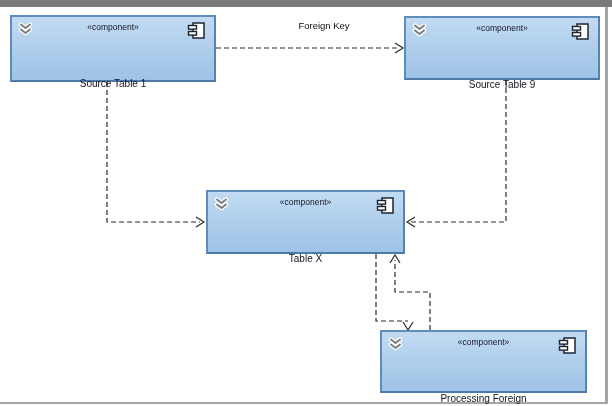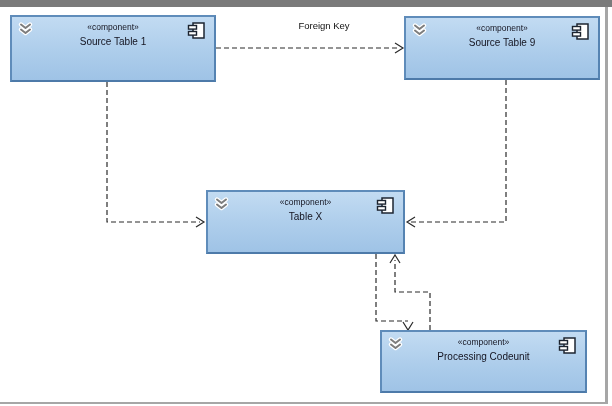--- a/index.html
+++ b/index.html
@@ -28,21 +28,21 @@
     background:linear-gradient(180deg,#c2dbf2 0%,#adcdeb 55%,#9fc3e6 100%);
     border:2px solid #5f8cba;
     border-bottom-color:#4d7aa9;
     border-right-color:#5583b2;
     box-sizing:border-box;
   }
   .node .labels{
     text-align:center;padding-top:4px;color:#141420;
   }
   .node .stereotype{display:block;font-size:8.5px;line-height:13px;}
-  .node .name{display:block;font-size:10px;line-height:15px;}
+  .node .name{display:block;font-size:10px;line-height:15px;margin-top:42px;}
   .chevron{position:absolute;left:6px;top:5px;width:15px;height:14px;}
   .comp-icon{position:absolute;right:8px;top:4px;width:19px;height:19px;}
   .node-st1{left:10px;top:15px;width:206px;height:67px;}
   .node-st2{left:404px;top:16px;width:196px;height:64px;}
   .node-qx {left:206px;top:190px;width:199px;height:64px;}
   .node-pc {left:380px;top:330px;width:207px;height:63px;}
   .fk-label{
     position:absolute;left:274px;top:20px;width:100px;
     text-align:center;font-size:9.5px;color:#111111;
   }
@@ -168,15 +168,15 @@
   </span>
   <span class="comp-icon">
     <svg width="19" height="19" viewBox="0 0 19 19">
       <rect x="6" y="2" width="11" height="15" fill="#ffffff" stroke="#1c2430" stroke-width="1.5"></rect>
       <rect x="1.5" y="4.5" width="8" height="3.6" fill="#ffffff" stroke="#1c2430" stroke-width="1.4"></rect>
       <rect x="1.5" y="10.5" width="8" height="3.6" fill="#ffffff" stroke="#1c2430" stroke-width="1.4"></rect>
     </svg>
   </span>
   <div class="labels">
     <span class="stereotype">«component»</span>
-    <span class="name">Processing Codeunit</span>
+    <span class="name">Processing Foreign</span>
   </div>
 </div>
 
 </body></html>

